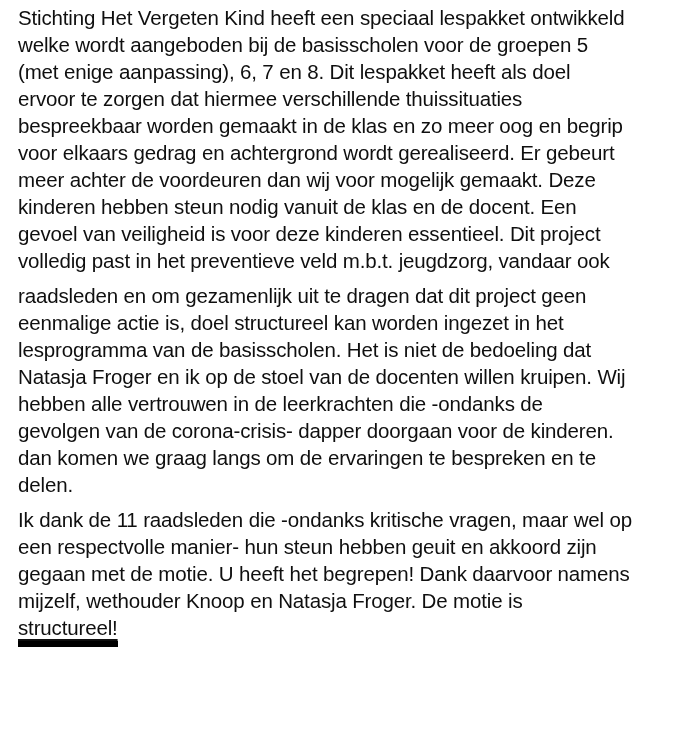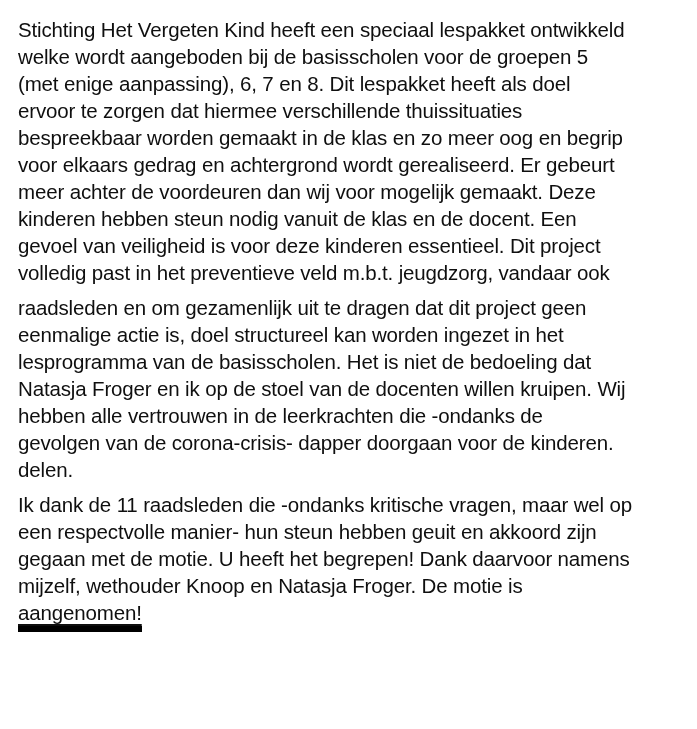--- a/index.html
+++ b/index.html
@@ -12,21 +12,21 @@
     height: 729px;
     overflow: hidden;
     font-family: "Liberation Sans", "DejaVu Sans", sans-serif;
     font-size: 20.5px;
     line-height: 27px;
     color: #0f0f0f;
     letter-spacing: -0.15px;
     -webkit-font-smoothing: antialiased;
   }
   .document {
-    padding: 16px 16px 0 18px;
+    padding: 4px 16px 0 18px;
   }
   .paragraph {
     margin: 0 0 8px 0;
   }
   .line {
     display: block;
     white-space: nowrap;
   }
   .emphasis {
     display: inline-block;
@@ -56,24 +56,25 @@
     <span class="line">volledig past in het preventieve veld m.b.t. jeugdzorg, vandaar ook</span>
   </p>
 
   <p class="paragraph">
     <span class="line">raadsleden en om gezamenlijk uit te dragen dat dit project geen</span>
     <span class="line">eenmalige actie is, doel structureel kan worden ingezet in het</span>
     <span class="line">lesprogramma van de basisscholen. Het is niet de bedoeling dat</span>
     <span class="line">Natasja Froger en ik op de stoel van de docenten willen kruipen. Wij</span>
     <span class="line">hebben alle vertrouwen in de leerkrachten die -ondanks de</span>
     <span class="line">gevolgen van de corona-crisis- dapper doorgaan voor de kinderen.</span>
+    <span class="line">dan komen we graag langs om de ervaringen te bespreken en te</span>
     <span class="line">delen.</span>
   </p>
 
   <p class="paragraph">
     <span class="line">Ik dank de 11 raadsleden die -ondanks kritische vragen, maar wel op</span>
     <span class="line">een respectvolle manier- hun steun hebben geuit en akkoord zijn</span>
     <span class="line">gegaan met de motie. U heeft het begrepen! Dank daarvoor namens</span>
     <span class="line">mijzelf, wethouder Knoop en Natasja Froger. De motie is</span>
-    <span class="line"><span class="emphasis">aangenomen!</span></span>
+    <span class="line"><span class="emphasis">structureel!</span></span>
   </p>
 
 </div>
 
 </body></html>

